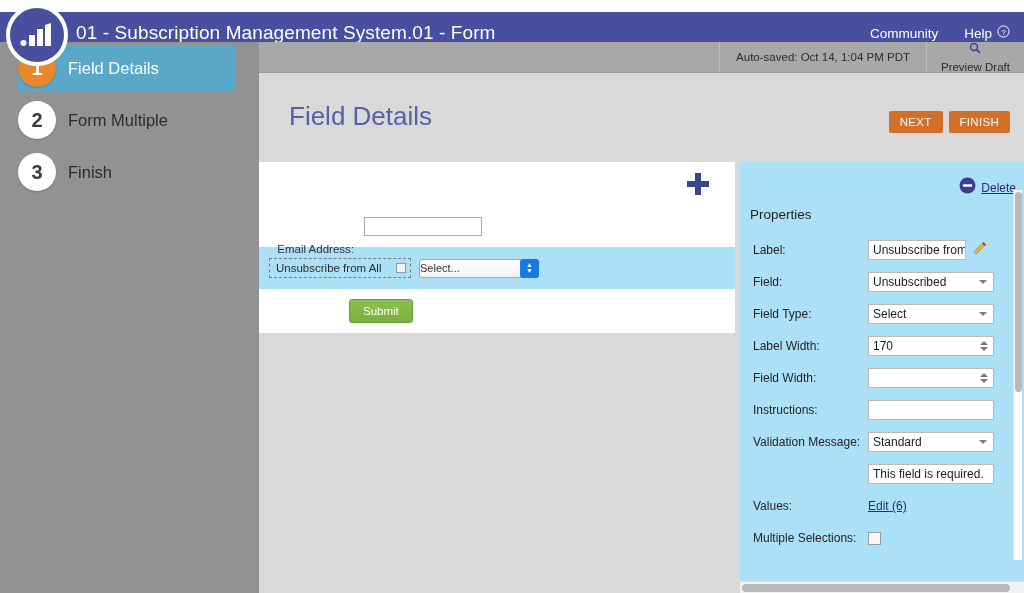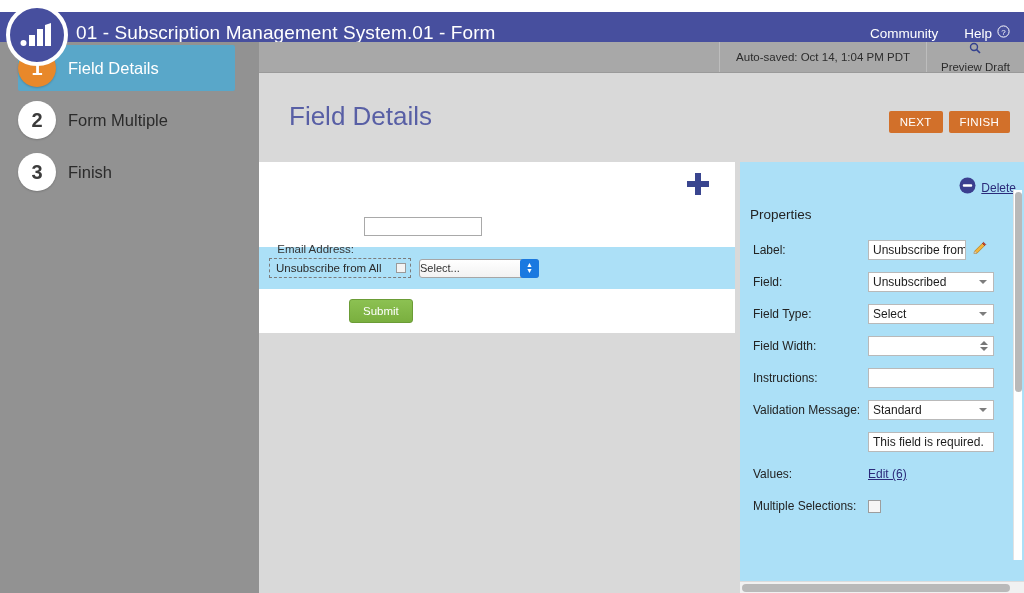--- a/index.html
+++ b/index.html
@@ -479,20 +479,30 @@
           </div>
 
           <div class="prop-row">
             <div class="prop-label">Field Type:</div>
             <div class="p-select">
               <span>Select</span>
               <span class="caret"></span>
             </div>
           </div>
 
+          <div class="prop-row">
+            <div class="prop-label">Label Width:</div>
+            <div class="p-spin">
+              <span>170</span>
+              <span class="arrows">
+                  <i class="up"></i>
+                  <i class="dn"></i>
+                </span>
+            </div>
+          </div>
 
           <div class="prop-row">
             <div class="prop-label">Field Width:</div>
             <div class="p-spin">
               <span></span>
               <span class="arrows">
                   <i class="up"></i>
                   <i class="dn"></i>
                 </span>
             </div>

